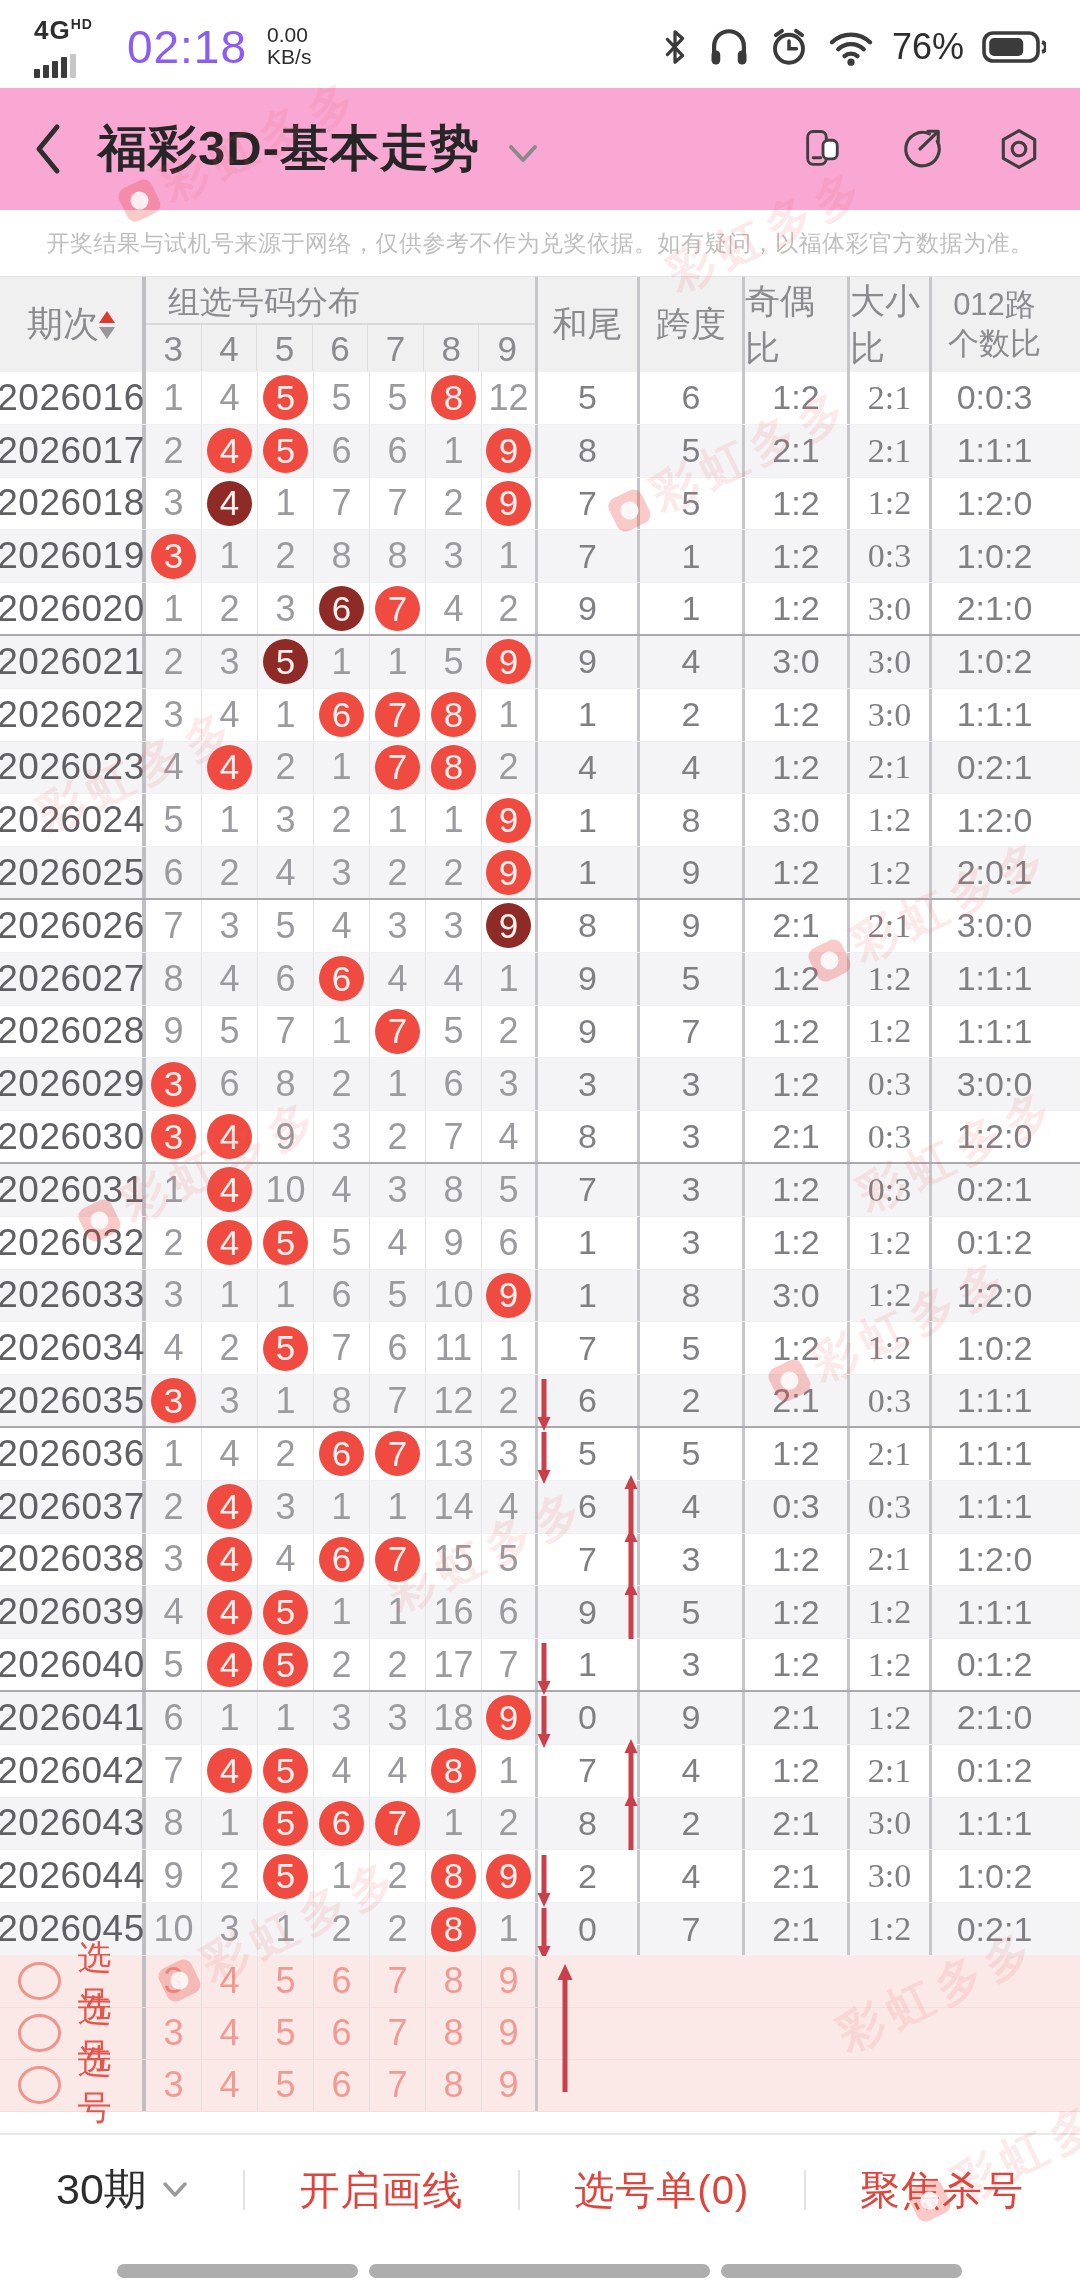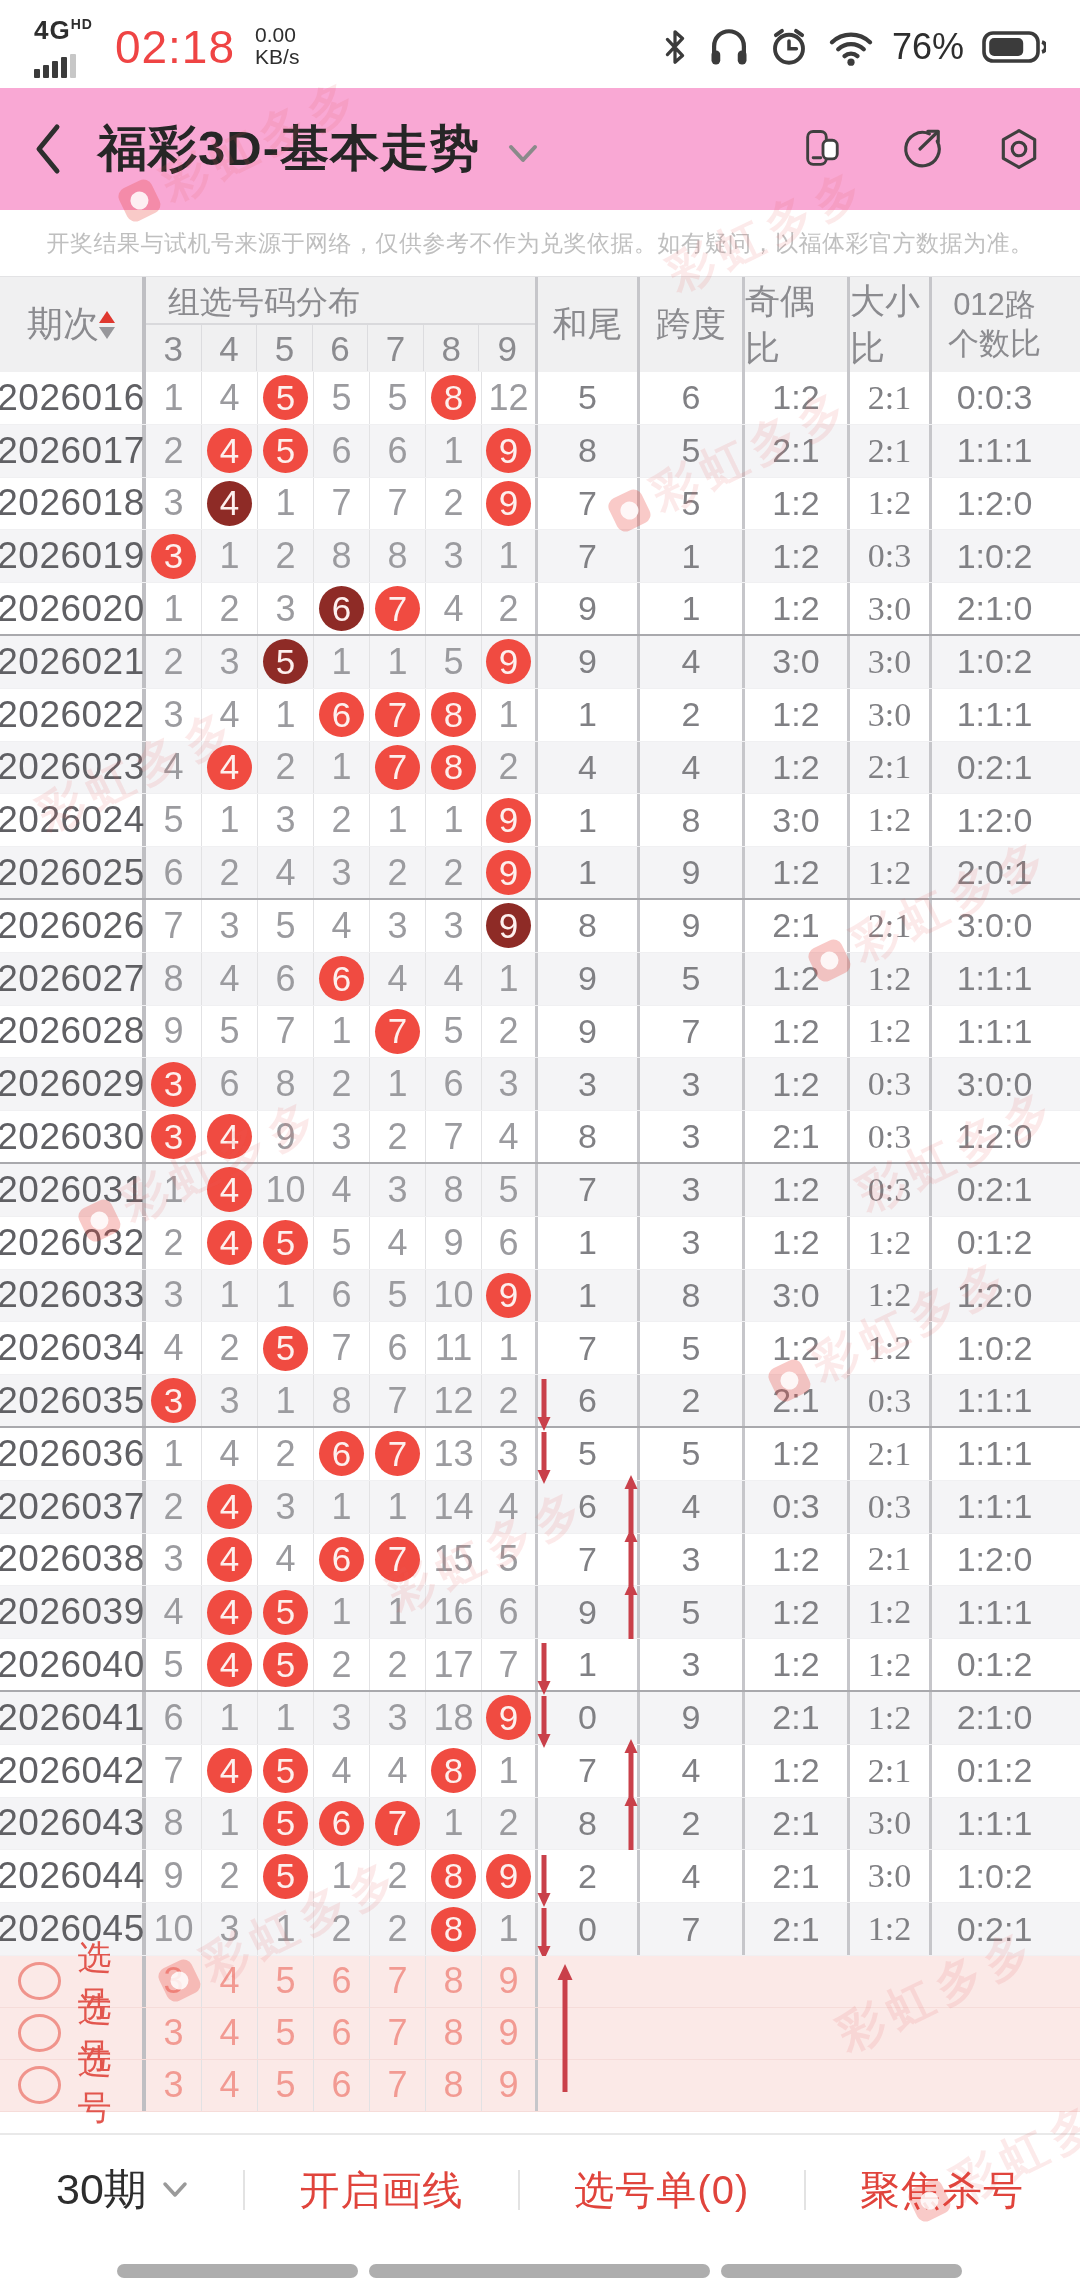--- a/index.html
+++ b/index.html
@@ -11,21 +11,21 @@
   }
   
   .statusbar { height:88px; display:flex; align-items:center; padding:6px 34px 0 34px; color:#2e2e2e; }
   .sb-left { display:flex; align-items:center; gap:16px; }
   .net { display:flex; flex-direction:column; align-items:flex-start; line-height:1;gap:7px; }
   .net-top { font-size:26px; font-weight:bold; letter-spacing:1px; }
   .net-top sup { font-size:14px; font-weight:bold; }
   .bars { display:flex; align-items:flex-end; gap:3px; margin-top:4px; }
   .bars i { display:block; width:6px; background:#3b3b3b; border-radius:1px; }
   .bars i.dim { background:#c7c7c7; }
-  .time { font-size:46px; letter-spacing:1px; color:#ef4444; margin-left:6px; }
+  .time { font-size:46px; letter-spacing:1px; color:#8b5cf6; margin-left:18px; }
   .speed { display:flex; flex-direction:column; line-height:1.05; font-size:21px; color:#2e2e2e; margin-left:4px; margin-top:-2px; }
   .sb-right { margin-left:auto; display:flex; align-items:center; gap:18px; }
   .sb-right svg { display:block; }
   .batt-pct { font-size:36px; color:#2e2e2e; }
   
   .nav { height:122px; display:flex; align-items:center; padding:0 38px 0 30px; background:#f9a8d4; }
   .nav-title { font-size:49px; font-weight:bold; color:#262626; margin-left:34px; letter-spacing:1px; }
   .nav-caret { margin-left:26px; margin-top:10px; }
   .nav-icons { margin-left:auto; display:flex; align-items:center; gap:52px; }
   

